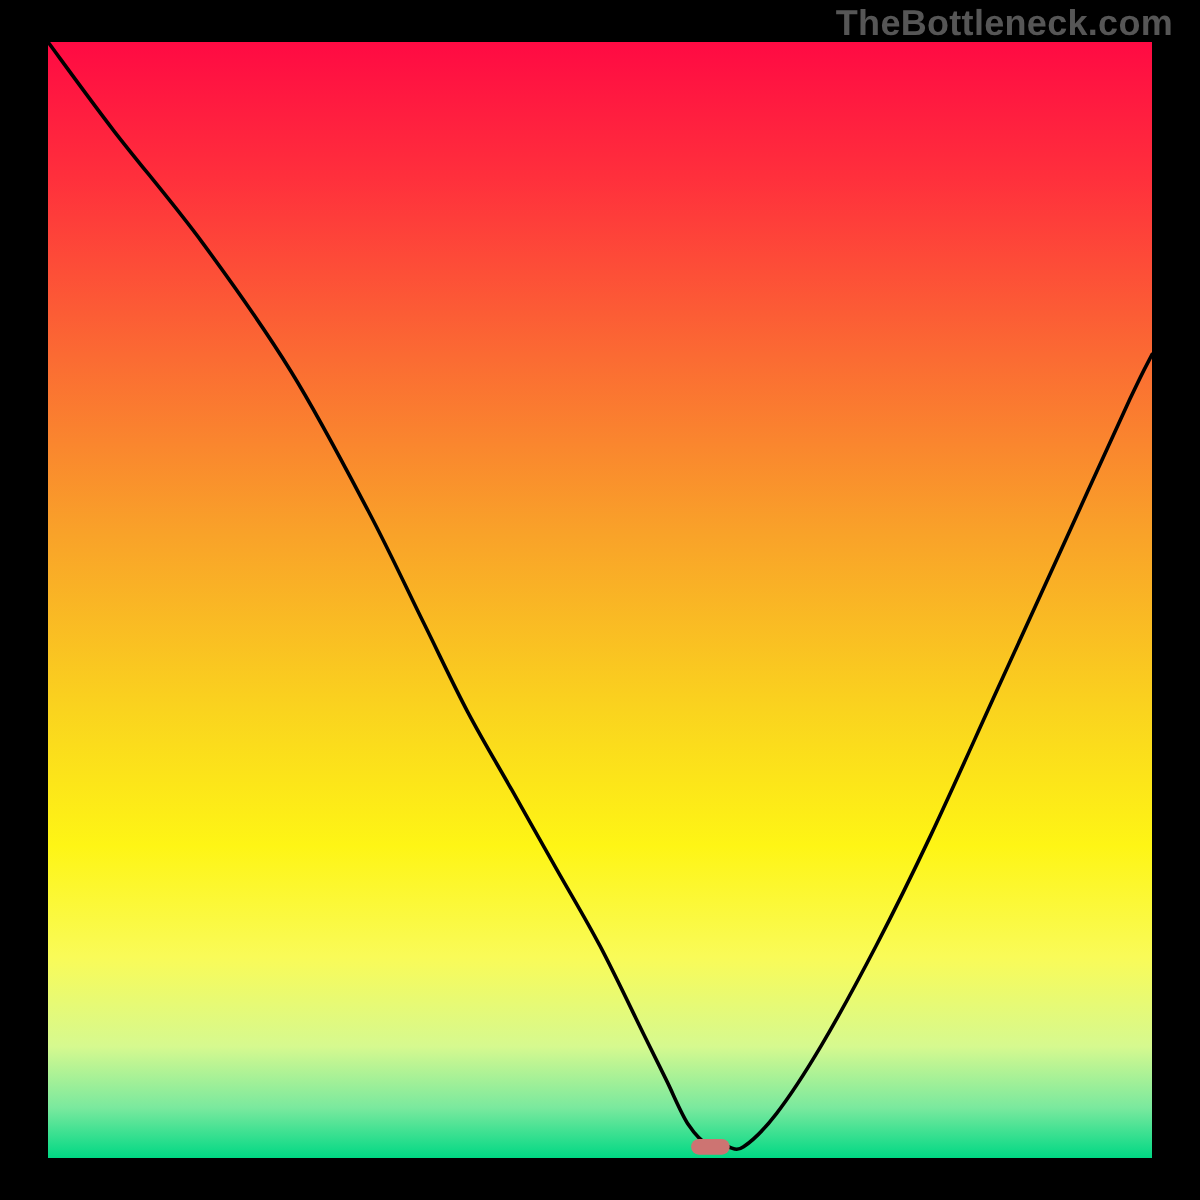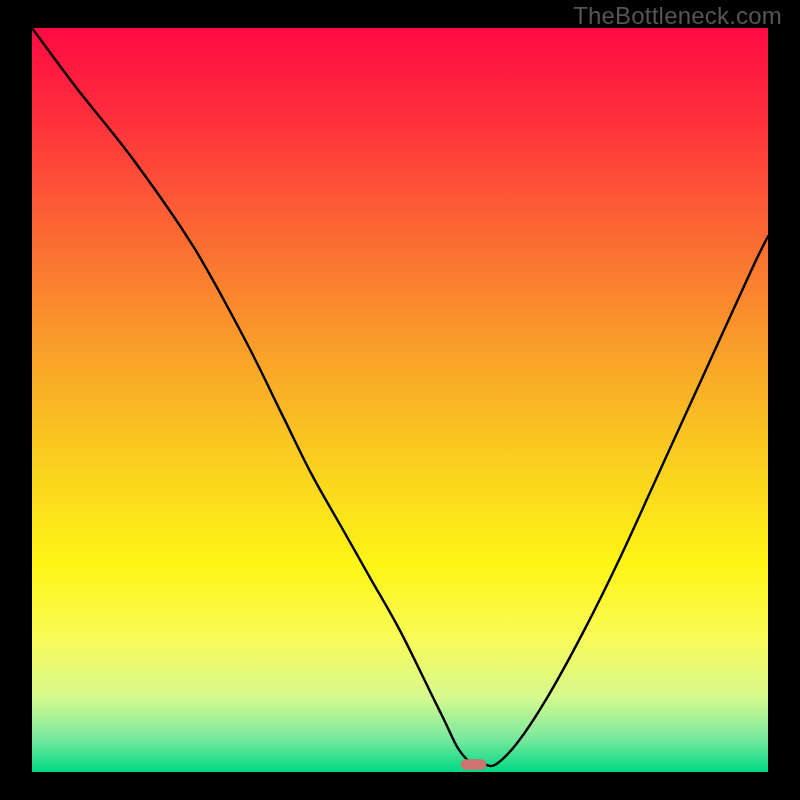--- a/index.html
+++ b/index.html
@@ -15,21 +15,21 @@
     width: 800px;
     height: 800px;
     background: #000;
   }
   .watermark {
     position: absolute;
     top: 2px;
     right: 18px;
     font-family: Arial, Helvetica, sans-serif;
     font-size: 24px;
-    font-weight: 400;
+    font-weight: 700;
     color: #565656;
     letter-spacing: 0.2px;
   }
   svg {
     position: absolute;
     top: 0;
     left: 0;
   }
 </style>
 </head>

